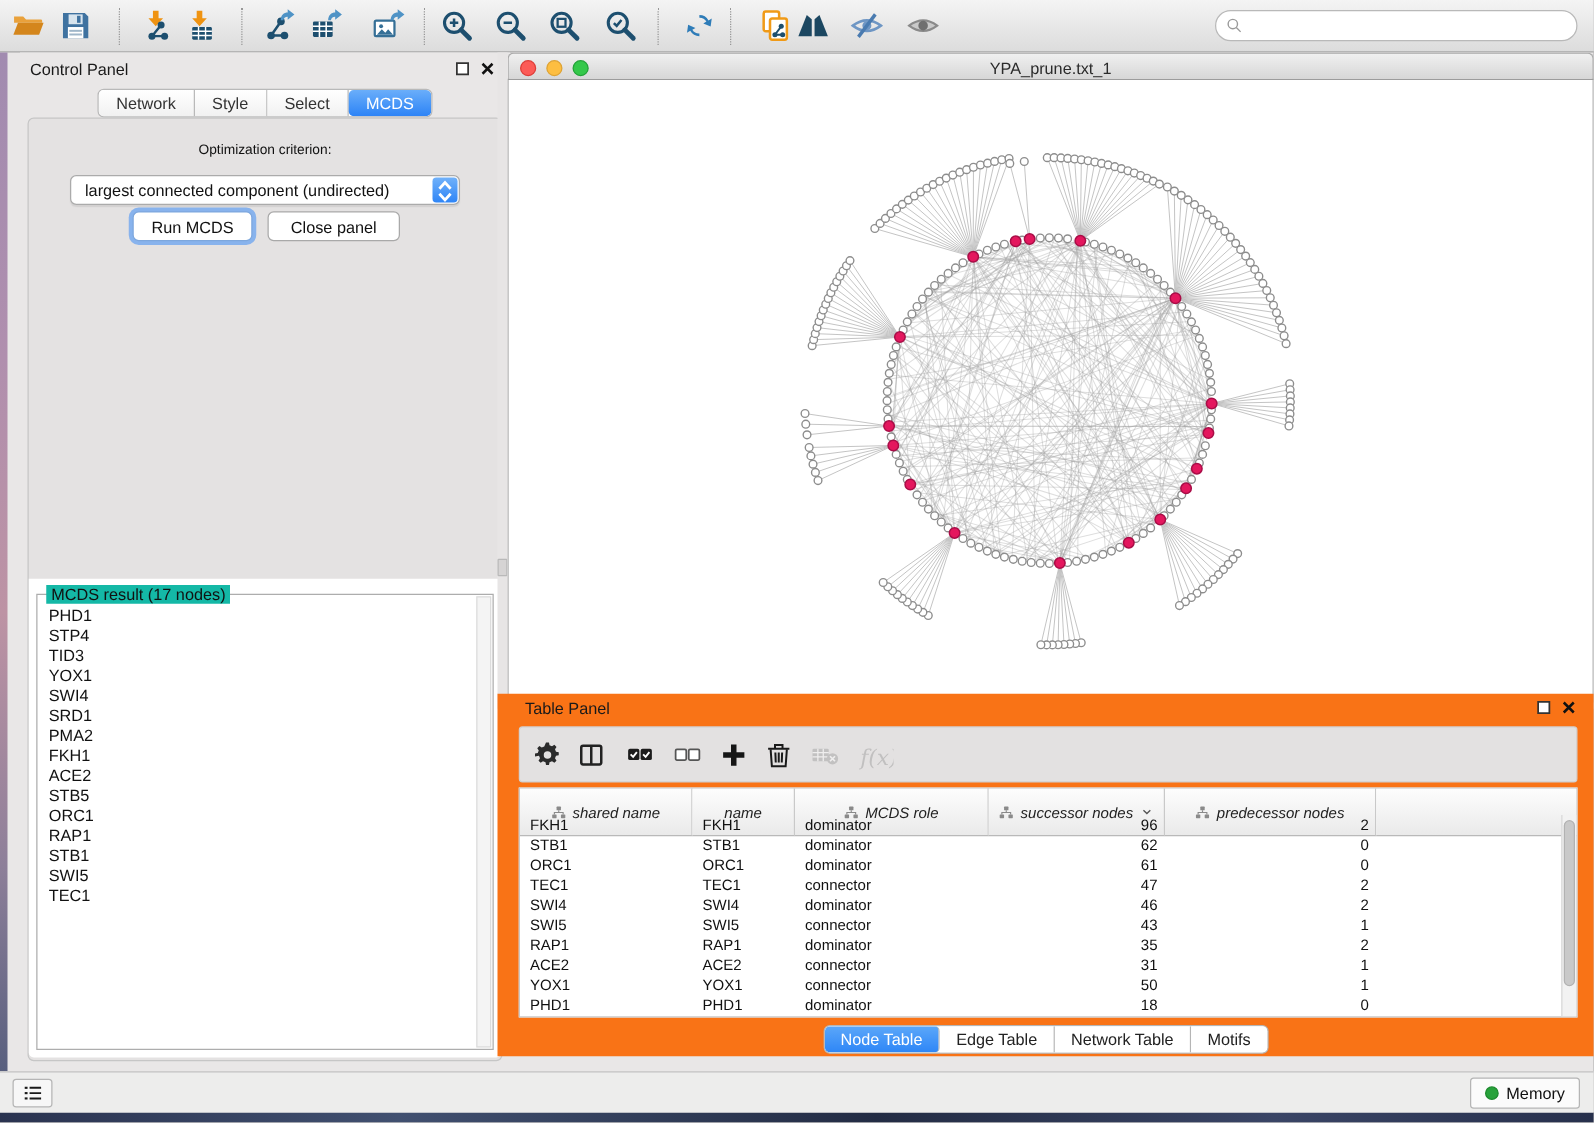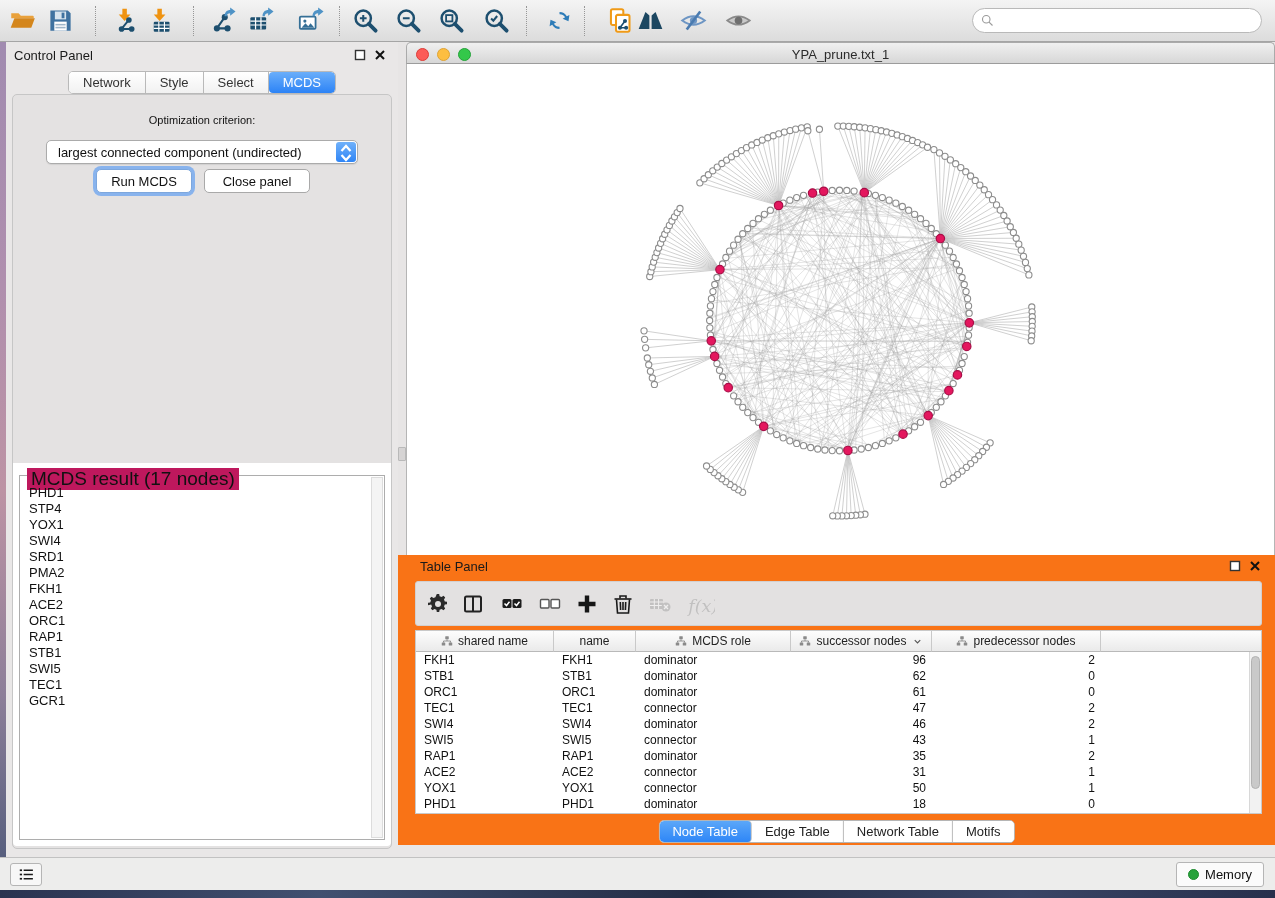--- a/index.html
+++ b/index.html
@@ -16,21 +16,21 @@
     border:1px solid #b9b9b9; border-radius:13px; display:flex; align-items:center; padding-left:7px; }
   .search input { border:none; outline:none; flex:1; font:13px "Liberation Sans",sans-serif; background:transparent; padding-left:4px;}
 
   
   .wallpaper-left { position:absolute; left:0; top:42px; width:6px; height:815px;
     background:linear-gradient(180deg,#a18bb0 0%,#b08fae 30%,#bd93a4 55%,#8d7f99 80%,#585f7e 100%); }
   .wallpaper-bottom { position:absolute; left:0; top:890px; width:1275px; height:8px;
     background:linear-gradient(90deg,#2a3350,#415070 25%,#232c44 55%,#3a4566 80%,#27304c); }
 
   
-  .control-panel { position:absolute; left:6px; top:42px; width:392px; height:815px; background:#e9e7e7; }
+  .control-panel { position:absolute; left:16px; top:42px; width:392px; height:815px; background:#e9e7e7; }
   .panel-titlebar { position:absolute; left:0; top:0; right:0; height:26px; }
   .panel-title { position:absolute; left:8px; top:6px; font-size:13px; color:#1a1a1a; }
   .pt-float { position:absolute; right:32px; top:7px; width:12px; height:12px; cursor:pointer; }
   .pt-close { position:absolute; right:12px; top:7px; width:12px; height:12px; cursor:pointer; }
 
   .cp-tabs { position:absolute; top:29px; left:50%; transform:translateX(-50%); display:flex;
     border:1px solid #b9b9b9; border-radius:5px; overflow:hidden; background:#fff; height:23px; }
   .cp-tab { font-size:13px; color:#333; line-height:21px; padding:0 14px; background:linear-gradient(#ffffff,#f1f1f1);
     border-right:1px solid #b9b9b9; cursor:pointer; }
   .cp-tab:last-child { border-right:none; }
@@ -47,21 +47,21 @@
   .btn { position:absolute; top:74px; height:24px; background:#fff; border:1px solid #a9a9a9;
     border-radius:5px; font:13px "Liberation Sans",sans-serif; color:#111; cursor:pointer; }
   .btn.focusring { box-shadow:0 0 0 3px rgba(106,163,240,.75); border-color:#7da7dd; }
   .btn.run { left:83px; width:96px; }
   .btn.closep { left:191px; width:106px; }
 
   .results-panel { position:absolute; left:0; right:0; top:368px; bottom:2px; background:#fff;
     border-radius:0 0 4px 4px; }
   .group-border { position:absolute; left:6px; right:6px; top:12px; bottom:6px;
     border:1px solid #adadad; }
-  .group-title { position:absolute; left:14px; top:5px; background:#be185d; padding:0 4px; font-size:19px; color:#111; }
+  .group-title { position:absolute; left:14px; top:5px; background:#14b8a6; padding:0 4px; font-size:13px; color:#111; }
   .mcds-list { position:absolute; left:12px; right:26px; top:22px; bottom:10px; list-style:none; overflow:hidden; }
   .mcds-item { font-size:13px; line-height:16px; color:#111; padding-left:4px; cursor:default; }
   .list-scrollbar { position:absolute; right:8px; top:14px; bottom:8px; width:12px;
     background:#f4f4f4; border:1px solid #dcdcdc; }
 
   
   .vsplitter { position:absolute; left:398px; top:42px; width:8px; height:520px; background:#e7e5e5; cursor:col-resize; }
   .vsplitter .handle { position:absolute; left:0; top:405px; width:8px; height:14px; background:#d6d4d4;
     border:1px solid #b9b9b9; border-radius:1px; }
   .hsplitter { position:absolute; left:398px; top:562px; right:0; height:5px; background:#e7e5e5; cursor:row-resize; }
@@ -91,23 +91,23 @@
   .tp-title { position:absolute; left:22px; top:4px; font-size:13px; color:#1a1a1a; }
   .tp-float { position:absolute; right:34px; top:5px; width:12px; height:12px; cursor:pointer; }
   .tp-close { position:absolute; right:14px; top:5px; width:12px; height:12px; cursor:pointer; }
   .tp-toolbar { position:absolute; left:17px; right:13px; top:26px; height:45px; background:#e3e1e1;
     border:1px solid #d2d0d0; border-radius:3px; }
   .tp-icon { position:absolute; top:10px; width:26px; height:26px; cursor:pointer; }
   .tp-icon.disabled { opacity:.45; cursor:default; }
 
   .ttable { position:absolute; left:17px; right:13px; top:75px; bottom:31px; background:#fff; border:1px solid #c9c9c9; }
   .thead { position:absolute; left:0; right:0; top:0; height:21px; display:flex; }
-  .th { height:21px; background:linear-gradient(#fdfdfd,#eaeaea); border-right:1px solid #c9c9c9;
+  .th { height:38px; background:linear-gradient(#fdfdfd,#eaeaea); border-right:1px solid #c9c9c9;
     border-bottom:1px solid #b9b9b9; display:flex; align-items:center; justify-content:center; gap:5px;
-    font-size:12px; color:#222; cursor:pointer; overflow:hidden; }
+    font-size:12px; color:#222; cursor:pointer; overflow:hidden;font-style:italic; }
   .th.filler { flex:1; border-right:none; cursor:default; }
   .tbody { position:absolute; left:0; right:12px; top:21px; bottom:0; overflow:hidden; }
   .trow { display:flex; height:16px; }
   .td { font-size:12px; color:#111; line-height:16px; padding-left:8px; white-space:nowrap; overflow:hidden; }
   .td.num { text-align:right; padding-right:6px; padding-left:0; }
   .tscroll { position:absolute; right:0; top:21px; bottom:0; width:12px; background:#f2f2f2; border-left:1px solid #d8d8d8; }
   .tthumb { position:absolute; left:1px; right:1px; top:4px; height:133px; background:#c9c9c9;
     border:1px solid #b2b2b2; border-radius:5px; }
 
   .bottom-tabs { position:absolute; left:50%; transform:translateX(-50%); top:265px; display:flex;
@@ -387,32 +387,33 @@
         </span>
       </div>
       <button class="btn run focusring">Run MCDS</button>
       <button class="btn closep">Close panel</button>
       <div class="results-panel">
         <div class="group-border"></div>
         <span class="group-title">MCDS result (17 nodes)</span>
         <ul class="mcds-list">
             <li class="mcds-item">PHD1</li>
             <li class="mcds-item">STP4</li>
+            <li class="mcds-item">TID3</li>
             <li class="mcds-item">YOX1</li>
             <li class="mcds-item">SWI4</li>
             <li class="mcds-item">SRD1</li>
             <li class="mcds-item">PMA2</li>
             <li class="mcds-item">FKH1</li>
             <li class="mcds-item">ACE2</li>
+            <li class="mcds-item">STB5</li>
             <li class="mcds-item">ORC1</li>
             <li class="mcds-item">RAP1</li>
             <li class="mcds-item">STB1</li>
             <li class="mcds-item">SWI5</li>
             <li class="mcds-item">TEC1</li>
-            <li class="mcds-item">GCR1</li>
           </ul>
         <div class="list-scrollbar"></div>
       </div>
     </div>
   </section>
 
   <div class="vsplitter">
       <div class="handle"></div>
     </div>
   <div class="hsplitter">

